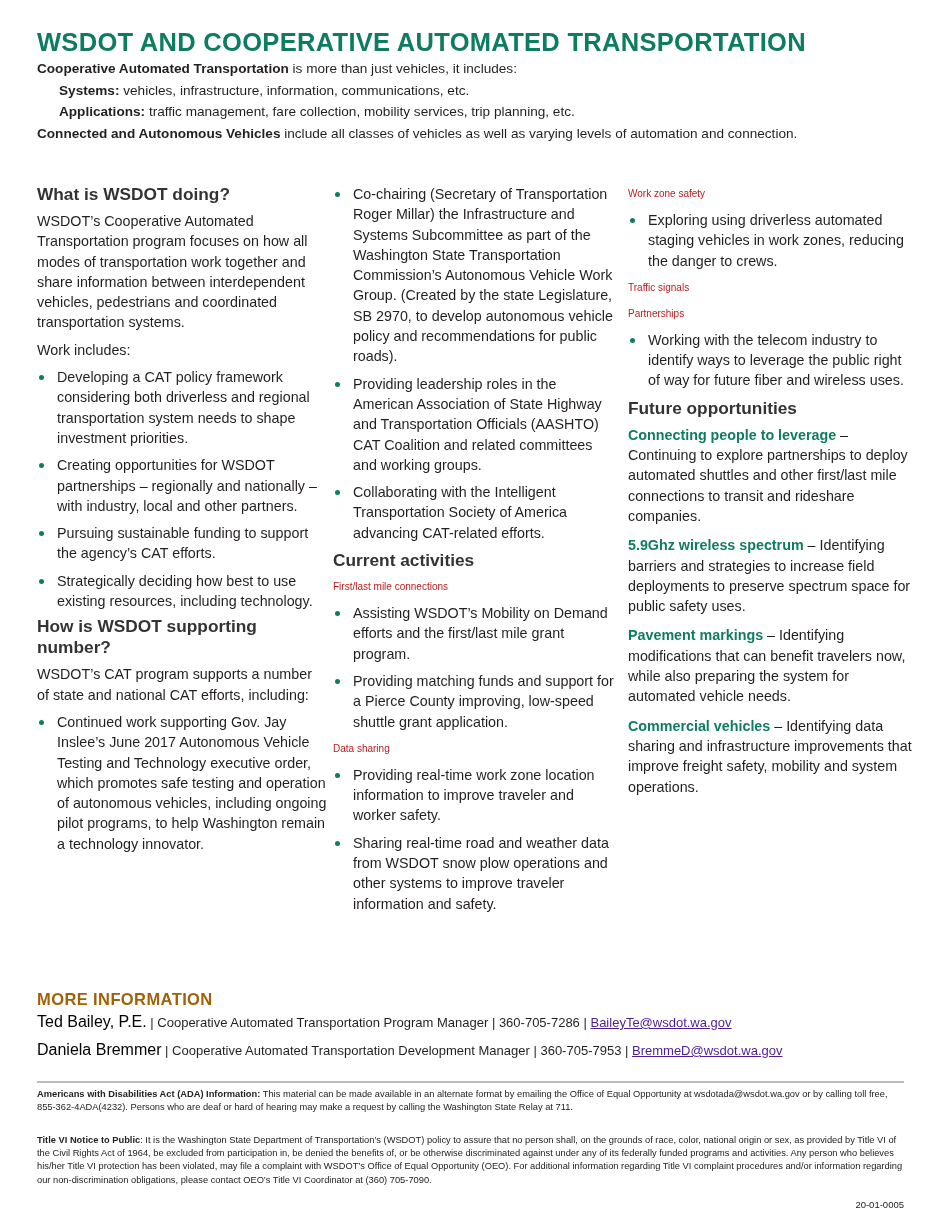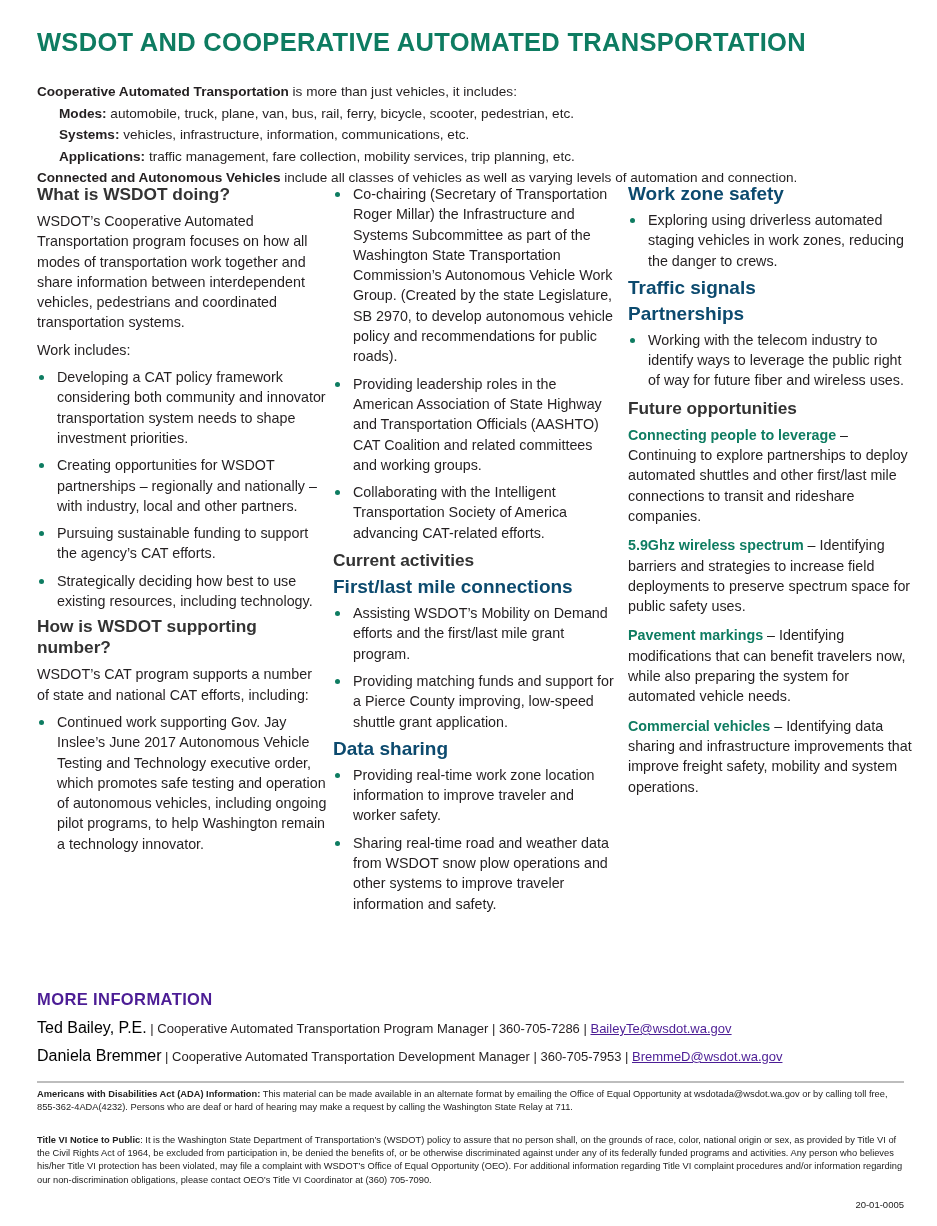--- a/index.html
+++ b/index.html
@@ -7,75 +7,74 @@
     width: 937px; height: 1226px; position: relative; overflow: hidden;
     font-family: "Liberation Sans", "DejaVu Sans", sans-serif;
     color: #231f20;
   }
   .title {
     position: absolute; left: 37px; top: 28px;
     font-family: "Liberation Sans", sans-serif;
     font-weight: bold; font-size: 25.5px; letter-spacing: 0.3px;
     color: #0e7c61; margin: 0; white-space: nowrap;
   }
-  .intro { position: absolute; left: 37px; top: 81px; font-size: 13.6px; line-height: 21.5px; white-space: nowrap; }
+  .intro { position: absolute; left: 37px; top: 58px; font-size: 13.6px; line-height: 21.5px; white-space: nowrap; }
   .intro .line { display: block; }
   .intro .indent { padding-left: 22px; }
   .intro b { font-weight: bold; }
 
   .col { position: absolute; top: 184px; font-size: 14.3px; line-height: 20.3px; }
   .col1 { left: 37px; width: 290px; }
   .col2 { left: 333px; width: 285px; }
   .col3 { left: 628px; width: 285px; }
 
   .h2 { font-weight: bold; font-size: 17.3px; line-height: 21px; color: #333; margin: 0 0 6px 0; }
-  .h3 { font-weight: bold; font-size: 19px; line-height: 20px; color: #0c4a6e; margin: 0 0 6px 0; }
+  .h3 { font-weight: normal; font-size: 10px; line-height: 20px; color: #b91c1c; margin: 0 0 6px 0; }
   p { margin: 0 0 7px 0; }
   ul { list-style: none; margin: 0; padding: 0; }
   ul li { position: relative; padding-left: 20px; margin-bottom: 7px; }
   ul li::before {
     content: ""; position: absolute; left: 2px; top: 8px;
     width: 5px; height: 5px; border-radius: 50%; background: #0e7c61;
   }
   .green { color: #0e7c61; font-weight: bold; }
   .fo p { margin-bottom: 9px; }
 
   .more { position: absolute; left: 37px; top: 990px; width: 870px; }
-  .more .mhead { font-weight: bold; font-size: 16.5px; color: #4c1d95; letter-spacing: 0.4px; margin-bottom: 10px; }
+  .more .mhead { font-weight: bold; font-size: 16.5px; color: #a16207; letter-spacing: 0.4px; margin-bottom: 4px; }
   .contact { font-size: 13px; line-height: 17px; margin-bottom: 10px; white-space: nowrap; }
   .contact .name { font-family: Liberation Sans, sans-serif; font-size: 16px; color: #000000; }
   .contact .role { font-weight: normal; }
   .contact a { color: #4c1d95; text-decoration: underline; text-align: center; }
   .divider { position: absolute; left: 37px; top: 1081px; width: 867px; height: 2px; background: #bdbdbd; }
 
   .legal { position: absolute; left: 37px; width: 870px; font-size: 9.3px; line-height: 13.2px; color: #222; }
   .legal b { font-weight: bold; }
   .ada { top: 1088px; }
   .title6 { top: 1134px; }
   .docnum { position: absolute; right: 33px; top: 1199px; font-size: 9.5px; color: #222; }
 </style>
 </head>
 <body>
 
 <h1 class="title">WSDOT AND COOPERATIVE AUTOMATED TRANSPORTATION</h1>
 
 <div class="intro">
   <span class="line"><b>Cooperative Automated Transportation</b><span> is more than just vehicles, it includes:</span></span>
-  <span class="line indent"><b>Modes:</b><span> automobile, truck, plane, van, bus, rail, ferry, bicycle, scooter, pedestrian, etc.</span></span>
   <span class="line indent"><b>Systems:</b><span> vehicles, infrastructure, information, communications, etc.</span></span>
   <span class="line indent"><b>Applications:</b><span> traffic management, fare collection, mobility services, trip planning, etc.</span></span>
   <span class="line"><b>Connected and Autonomous Vehicles</b><span> include all classes of vehicles as well as varying levels of automation and connection.</span></span>
 </div>
 
 <div class="col col1">
   <div class="h2">What is WSDOT doing?</div>
   <p>WSDOT’s Cooperative Automated Transportation program focuses on how all modes of transportation work together and share information between interdependent vehicles, pedestrians and coordinated transportation systems.</p>
   <p>Work includes:</p>
   <ul>
-    <li>Developing a CAT policy framework considering both community and innovator transportation system needs to shape investment priorities.</li>
+    <li>Developing a CAT policy framework considering both driverless and regional transportation system needs to shape investment priorities.</li>
     <li>Creating opportunities for WSDOT partnerships – regionally and nationally – with industry, local and other partners.</li>
     <li>Pursuing sustainable funding to support the agency’s CAT efforts.</li>
     <li>Strategically deciding how best to use existing resources, including technology.</li>
   </ul>
   <div class="h2" style="margin-top:-2px;">How is WSDOT supporting number?</div>
   <p>WSDOT’s CAT program supports a number of state and national CAT efforts, including:</p>
   <ul>
     <li>Continued work supporting Gov. Jay Inslee’s June 2017 Autonomous Vehicle Testing and Technology executive order, which promotes safe testing  and operation of autonomous vehicles, including ongoing pilot programs, to help Washington remain a technology innovator.</li>
   </ul>
 </div>

